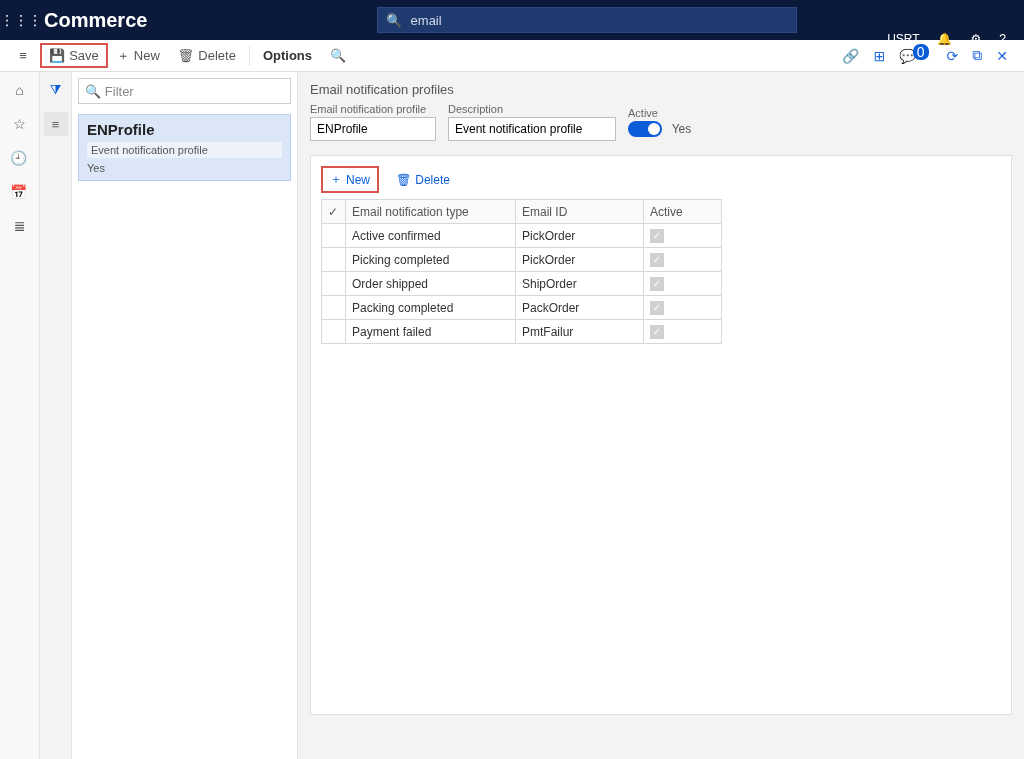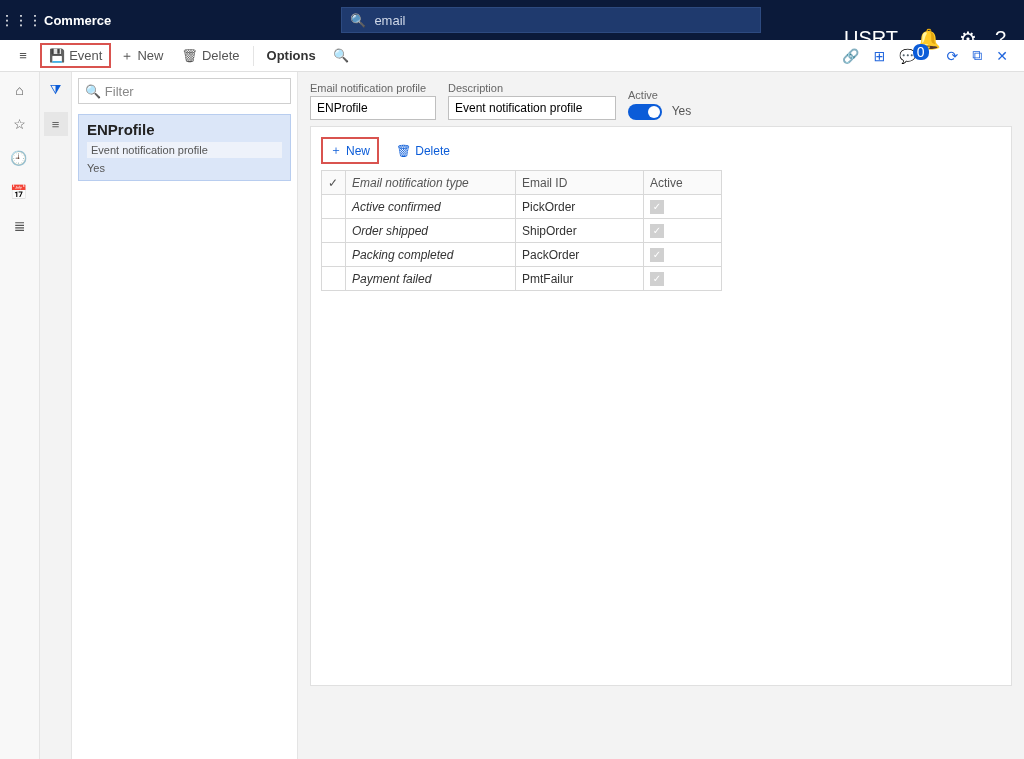--- a/index.html
+++ b/index.html
@@ -1,25 +1,25 @@
 <!DOCTYPE html>
 <html><head>
 <meta charset="utf-8">
 <style>
   * { box-sizing: border-box; margin: 0; padding: 0; font-family: "Segoe UI", Arial, sans-serif; }
   body { width: 1024px; height: 759px; background: #f3f3f3; overflow: hidden; font-size: 13px; color: #333; }
 
   
   .topbar { height: 40px; background: #0b1a3a; display: flex; align-items: center; color: #fff; }
   .topbar .waffle { width: 40px; text-align: center; font-size: 14px; }
-  .topbar .brand { font-size: 13px; font-weight: 600; padding-left: 4px; }
+  .topbar .brand { font-size: 20px; font-weight: 600; padding-left: 4px; }
   .topbar .search { margin-left: 230px; width: 420px; height: 26px; background: #1f3a6e; border: 1px solid #2d4a80; display: flex; align-items: center; padding: 0 8px; color: #cfd8e8; }
   .topbar .search .sicon { margin-right: 8px; }
   .topbar .right { margin-left: auto; display: flex; align-items: center; gap: 18px; padding-right: 18px; }
-  .topbar .right span { font-size: 20px; margin-top: 37px; }
+  .topbar .right span { font-size: 12px; margin-top: 37px; }
   .usrt { font-size: 13px; }
 
   
   .cmdbar { height: 32px; background: #fff; border-bottom: 1px solid #e0e0e0; display: flex; align-items: center; padding: 0 6px; }
   .cmdbar .btn { display: flex; align-items: center; gap: 4px; padding: 4px 8px; color: #555; cursor: pointer; border: 1px solid transparent; }
   .cmdbar .btn.highlight { border: 2px solid #d9534f; padding: 3px 7px; }
   .cmdbar .sep { width: 1px; height: 20px; background: #e4e4e4; margin: 0 4px; }
   .cmdbar .options { font-weight: 600; color: #333; }
   .cmdbar .rightcmds { margin-left: auto; display: flex; align-items: center; gap: 14px; padding-right: 10px; color: #2266dd; }
   .cmdbar .rightcmds span { font-size: 14px; }
@@ -40,40 +40,40 @@
   .listpanel { width: 226px; background: #fff; border-right: 1px solid #e4e4e4; display: flex; flex-direction: column; }
   .filterbox { margin: 6px; height: 26px; border: 1px solid #cfcfcf; display: flex; align-items: center; padding: 0 6px; color: #888; }
   .card { margin: 4px 6px; background: #dbe6f8; border: 1px solid #b8cdef; padding: 6px 8px; }
   .card .title { font-size: 15px; font-weight: 600; color: #222; }
   .card .sub { font-size: 11px; color: #555; background: #eef2fa; margin-top: 4px; padding: 2px 4px; }
   .card .yes { font-size: 11px; color: #555; margin-top: 4px; }
 
   
   .main { flex: 1; background: #f3f3f3; padding: 10px 12px; overflow: auto; }
   .section-title { font-size: 13px; color: #555; margin-bottom: 6px; }
-  .formrow { display: flex; gap: 12px; align-items: flex-end; margin-bottom: 6px; }
+  .formrow { display: flex; gap: 12px; align-items: center; margin-bottom: 14px; }
   .field label { font-size: 11px; color: #666; display: block; margin-bottom: 2px; }
   .field input[type=text] { height: 24px; border: 1px solid #bfbfbf; padding: 0 6px; font-size: 12px; }
   .f1 input { width: 126px; }
   .f2 input { width: 168px; }
   .toggle { width: 34px; height: 16px; background: #0b5cd8; border-radius: 8px; position: relative; display: inline-block; vertical-align: middle; }
   .toggle::after { content: ""; position: absolute; width: 12px; height: 12px; background: #fff; border-radius: 50%; top: 2px; right: 2px; }
   .toggle-label { font-size: 12px; color: #555; margin-left: 6px; }
 
   .grid-card { background: #fff; border: 1px solid #e0e0e0; padding: 10px; min-height: 560px; }
   .grid-title { font-size: 15px; font-weight: 600; color: #333; margin-bottom: 8px; }
   .grid-toolbar { display: flex; gap: 8px; margin-bottom: 6px; }
   .grid-toolbar .gbtn { display: flex; align-items: center; gap: 4px; color: #0b5cd8; padding: 4px 8px; cursor: pointer; border: 1px solid transparent; font-size: 12px; }
   .grid-toolbar .gbtn.highlight { border: 2px solid #d9534f; padding: 3px 7px; }
 
   table.grid { border-collapse: collapse; }
   .grid th, .grid td { border: 1px solid #d8d8d8; font-size: 12px; text-align: left; height: 24px; padding: 0 6px; }
   .grid th { background: #fafafa; font-weight: 400; color: #555; }
   .col-chk { width: 24px; text-align: center; }
-  .col-type { width: 170px; font-style: italic; }
+  .col-type { width: 170px; }
   .col-eid { width: 128px; }
   .col-act { width: 78px; }
   .grid tr.selected td { background: #dbe6f8; color: #0b5cd8; }
   .chev { float: right; color: #888; font-size: 10px; }
   .ck { display: inline-block; width: 14px; height: 14px; background: #d0d0d0; color: #fff; text-align: center; line-height: 14px; font-size: 10px; }
   .ck.on { background: #0b5cd8; }
 </style>
 </head>
 <body>
 
@@ -89,21 +89,21 @@
     <span>🔔</span>
     <span>⚙</span>
     <span>?</span>
   </div>
 </div>
 
 <div class="cmdbar">
   <div class="hamb">≡</div>
   <div class="btn highlight">
     <span>💾</span>
-    <span>Event</span>
+    <span>Save</span>
   </div>
   <div class="btn">
     <span>＋</span>
     <span>New</span>
   </div>
   <div class="btn">
     <span>🗑</span>
     <span>Delete</span>
   </div>
   <div class="sep"></div>
@@ -141,20 +141,21 @@
       <span>Filter</span>
     </div>
     <div class="card">
       <div class="title">ENProfile</div>
       <div class="sub">Event notification profile</div>
       <div class="yes">Yes</div>
     </div>
   </div>
 
   <div class="main">
+    <div class="section-title">Email notification profiles</div>
 
     <div class="formrow">
       <div class="field f1">
         <label>Email notification profile</label>
         <input type="text" value="ENProfile" style="">
       </div>
       <div class="field f2">
         <label>Description</label>
         <input type="text" value="Event notification profile" style="">
       </div>
@@ -188,20 +189,26 @@
         </thead>
         <tbody id="grid-body">
             <tr>
               <td class="col-chk"></td>
               <td class="col-type">Active confirmed</td>
               <td class="col-eid">PickOrder</td>
               <td class="col-act"><span class="ck ">✓</span></td>
             </tr>
             <tr>
               <td class="col-chk"></td>
+              <td class="col-type">Picking completed</td>
+              <td class="col-eid">PickOrder</td>
+              <td class="col-act"><span class="ck ">✓</span></td>
+            </tr>
+            <tr>
+              <td class="col-chk"></td>
               <td class="col-type">Order shipped</td>
               <td class="col-eid">ShipOrder</td>
               <td class="col-act"><span class="ck ">✓</span></td>
             </tr>
             <tr>
               <td class="col-chk"></td>
               <td class="col-type">Packing completed</td>
               <td class="col-eid">PackOrder</td>
               <td class="col-act"><span class="ck ">✓</span></td>
             </tr>

